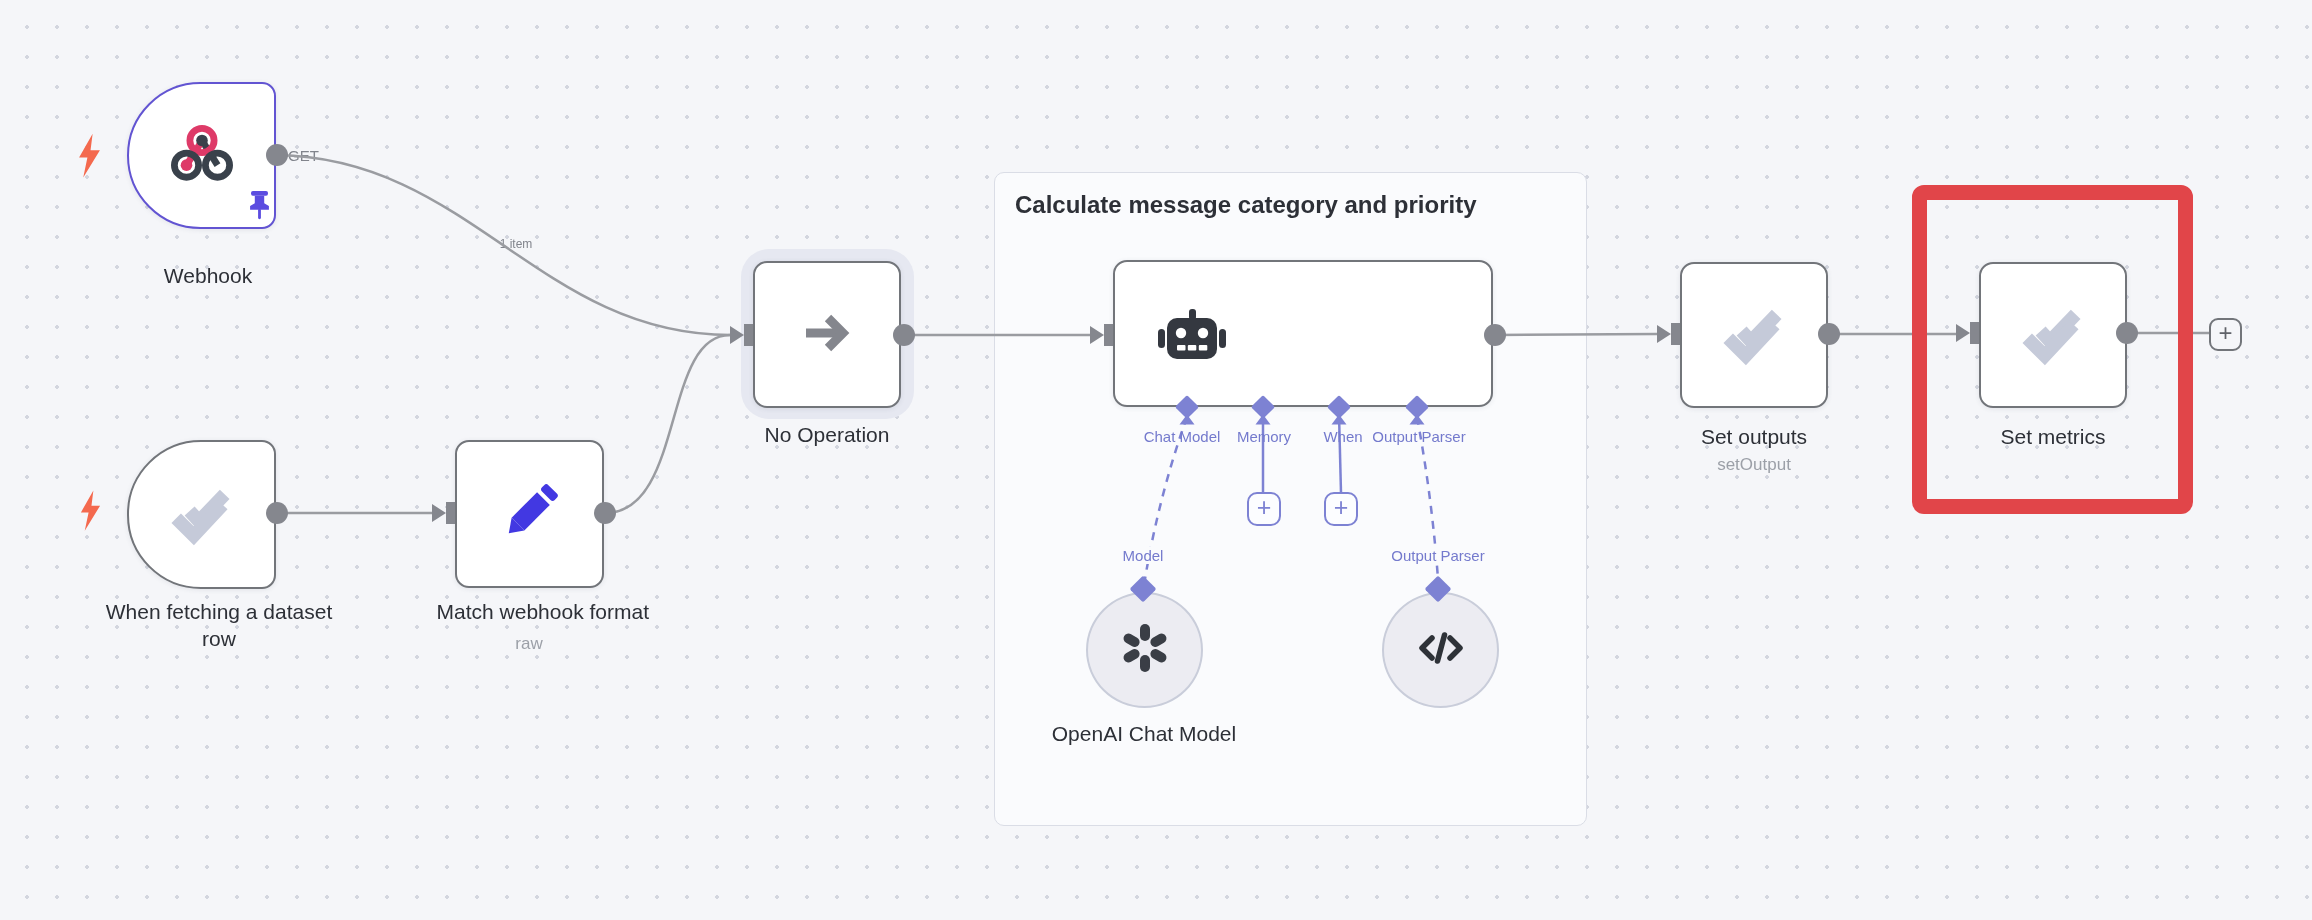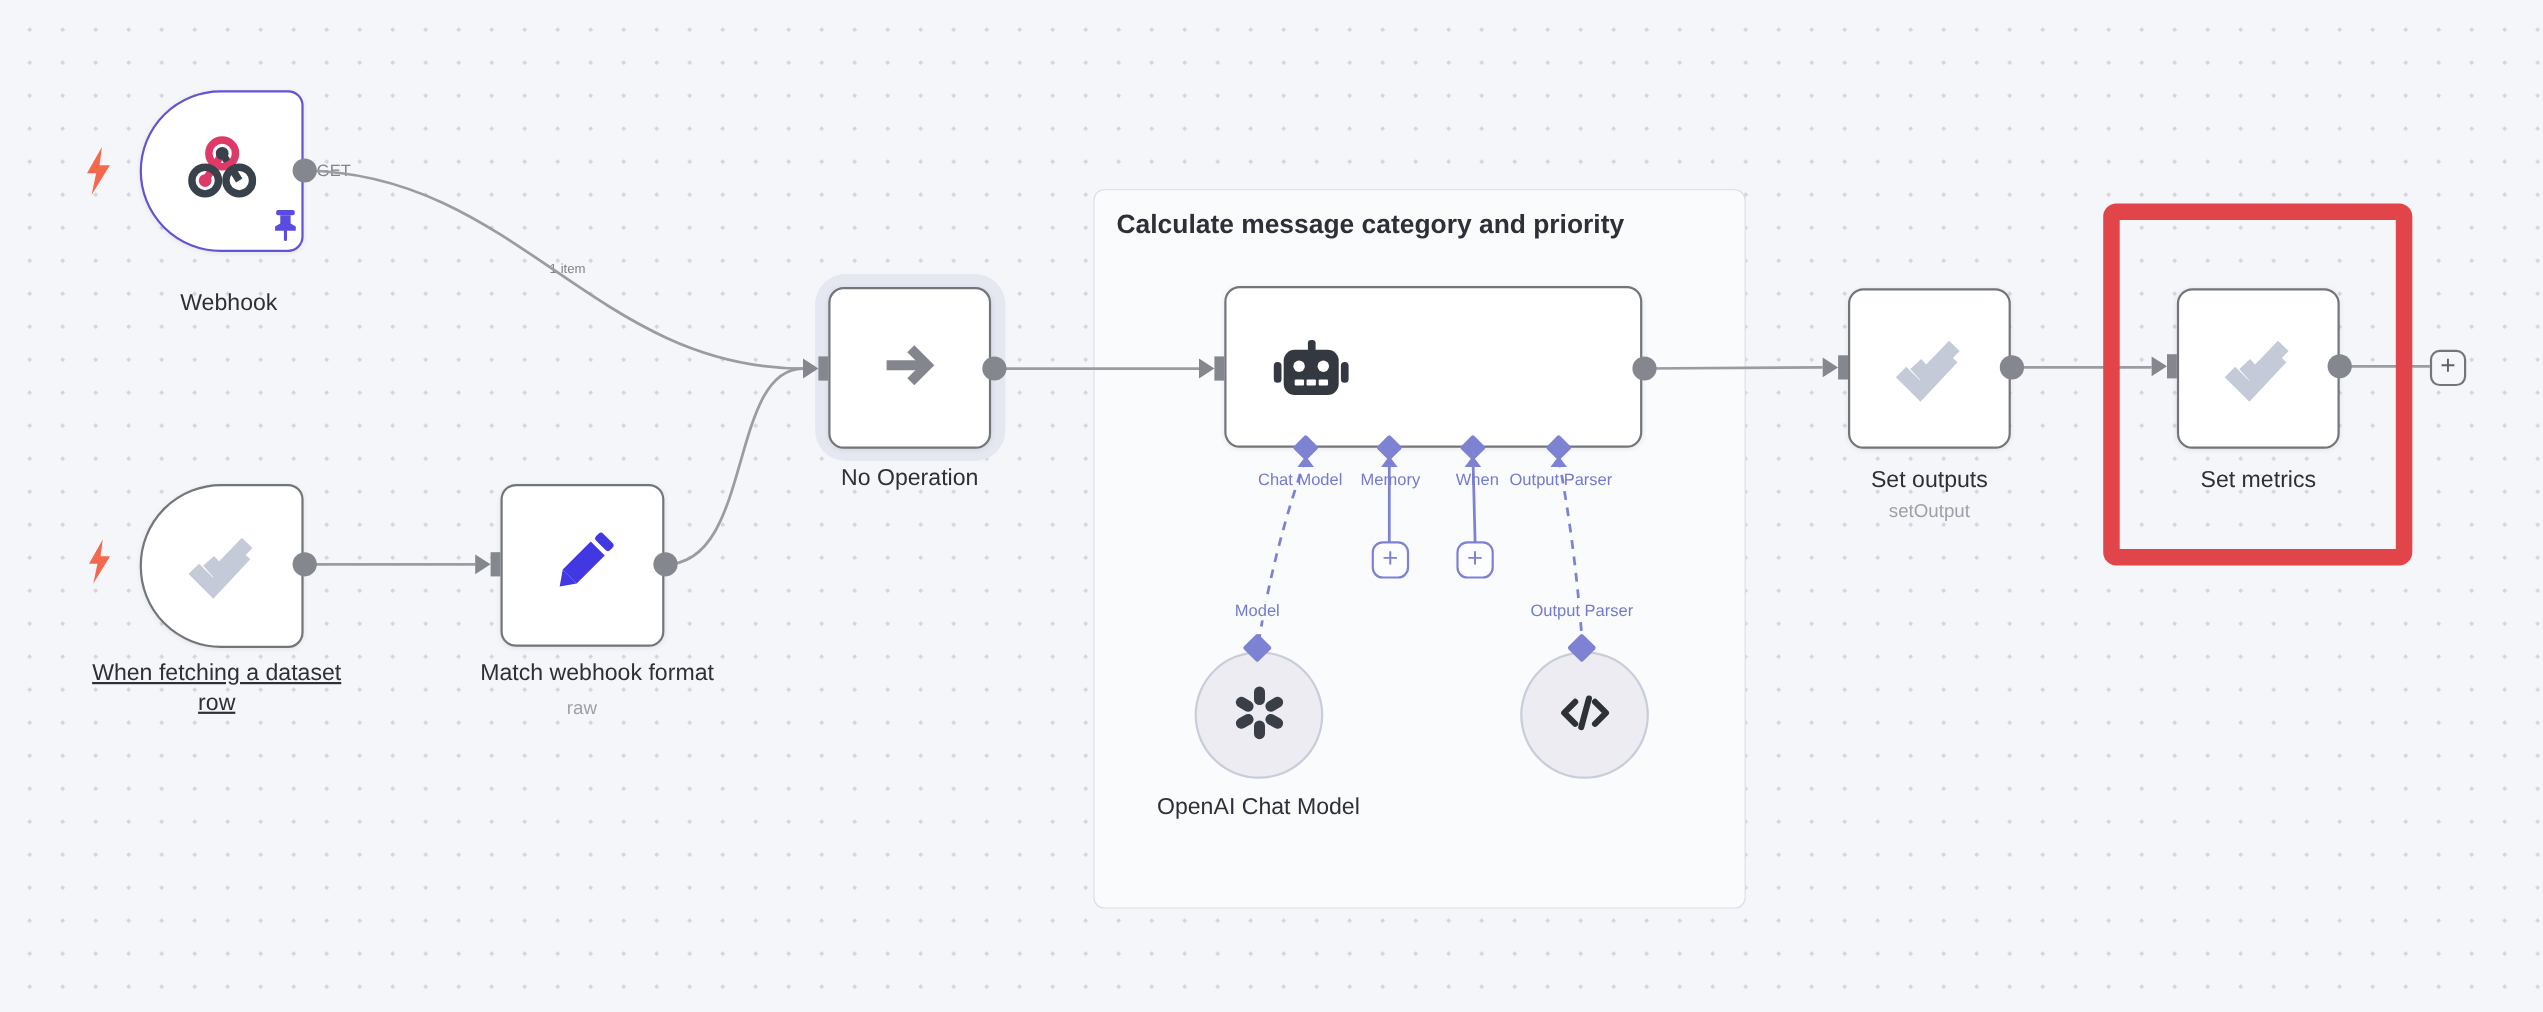--- a/index.html
+++ b/index.html
@@ -197,21 +197,21 @@
   <span class="bolt" style="left:79px;top:490px;">
     <svg width="23" height="41" viewBox="0 0 24 42" fill="#f4694e">
       <path d="M15 0 L2 23 L10 23 L6 42 L22 16 L13 16 Z"></path>
     </svg>
   </span>
 
   <div class="node-label" style="left:108px;top:238px;width:200px;margin-top:24px;">Webhook</div>
   <div class="conn-label" style="left:288px;top:147px;">GET</div>
   <div class="conn-label" style="left:466px;top:237px;width:100px;text-align:center;font-size:12px;">1 item</div>
 
-  <div class="node-label" style="left:72px;top:598px;width:250px;text-decoration:underline;">When fetching a dataset row</div>
+  <div class="node-label" style="left:94px;top:598px;width:250px;">When fetching a dataset row</div>
 
   <div class="node-label" style="left:429px;top:598px;width:220px;text-align:right;">Match webhook format</div>
   <div class="node-sub" style="left:429px;top:634px;width:200px;">raw</div>
 
   <div class="node-label" style="left:727px;top:421px;width:200px;">No Operation</div>
 
   <div class="node-label" style="left:1024px;top:720px;width:240px;">OpenAI Chat Model</div>
 
   <div class="node-label" style="left:1654px;top:423px;width:200px;">Set outputs</div>
   <div class="node-sub" style="left:1654px;top:455px;width:200px;">setOutput</div>

